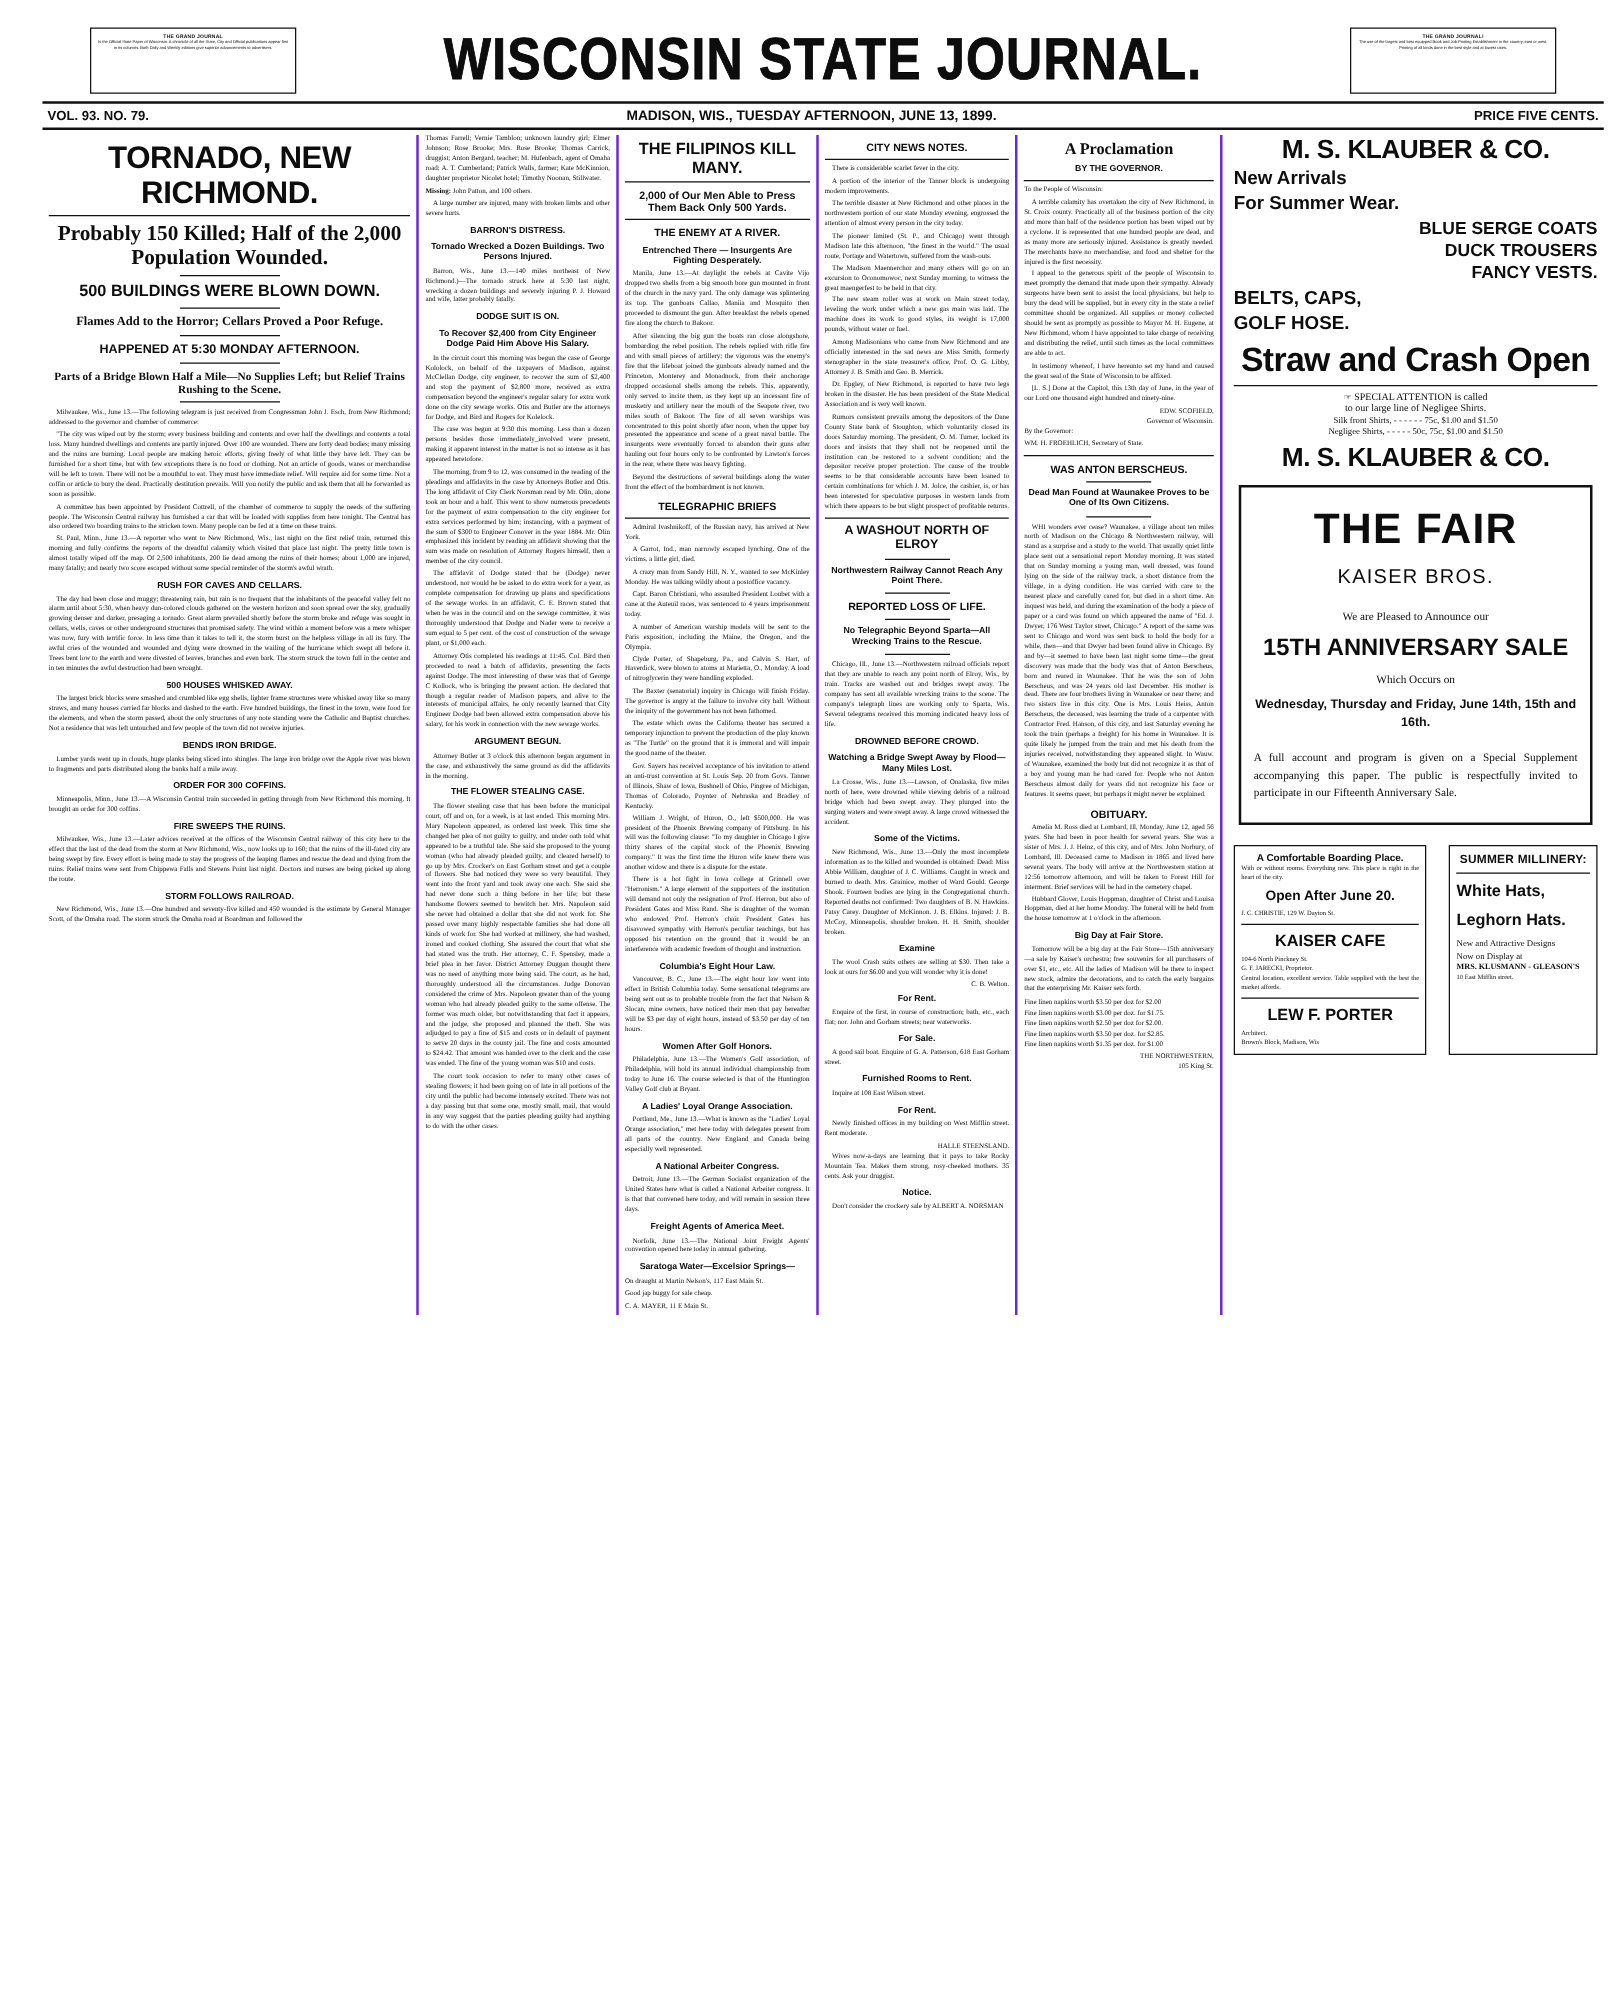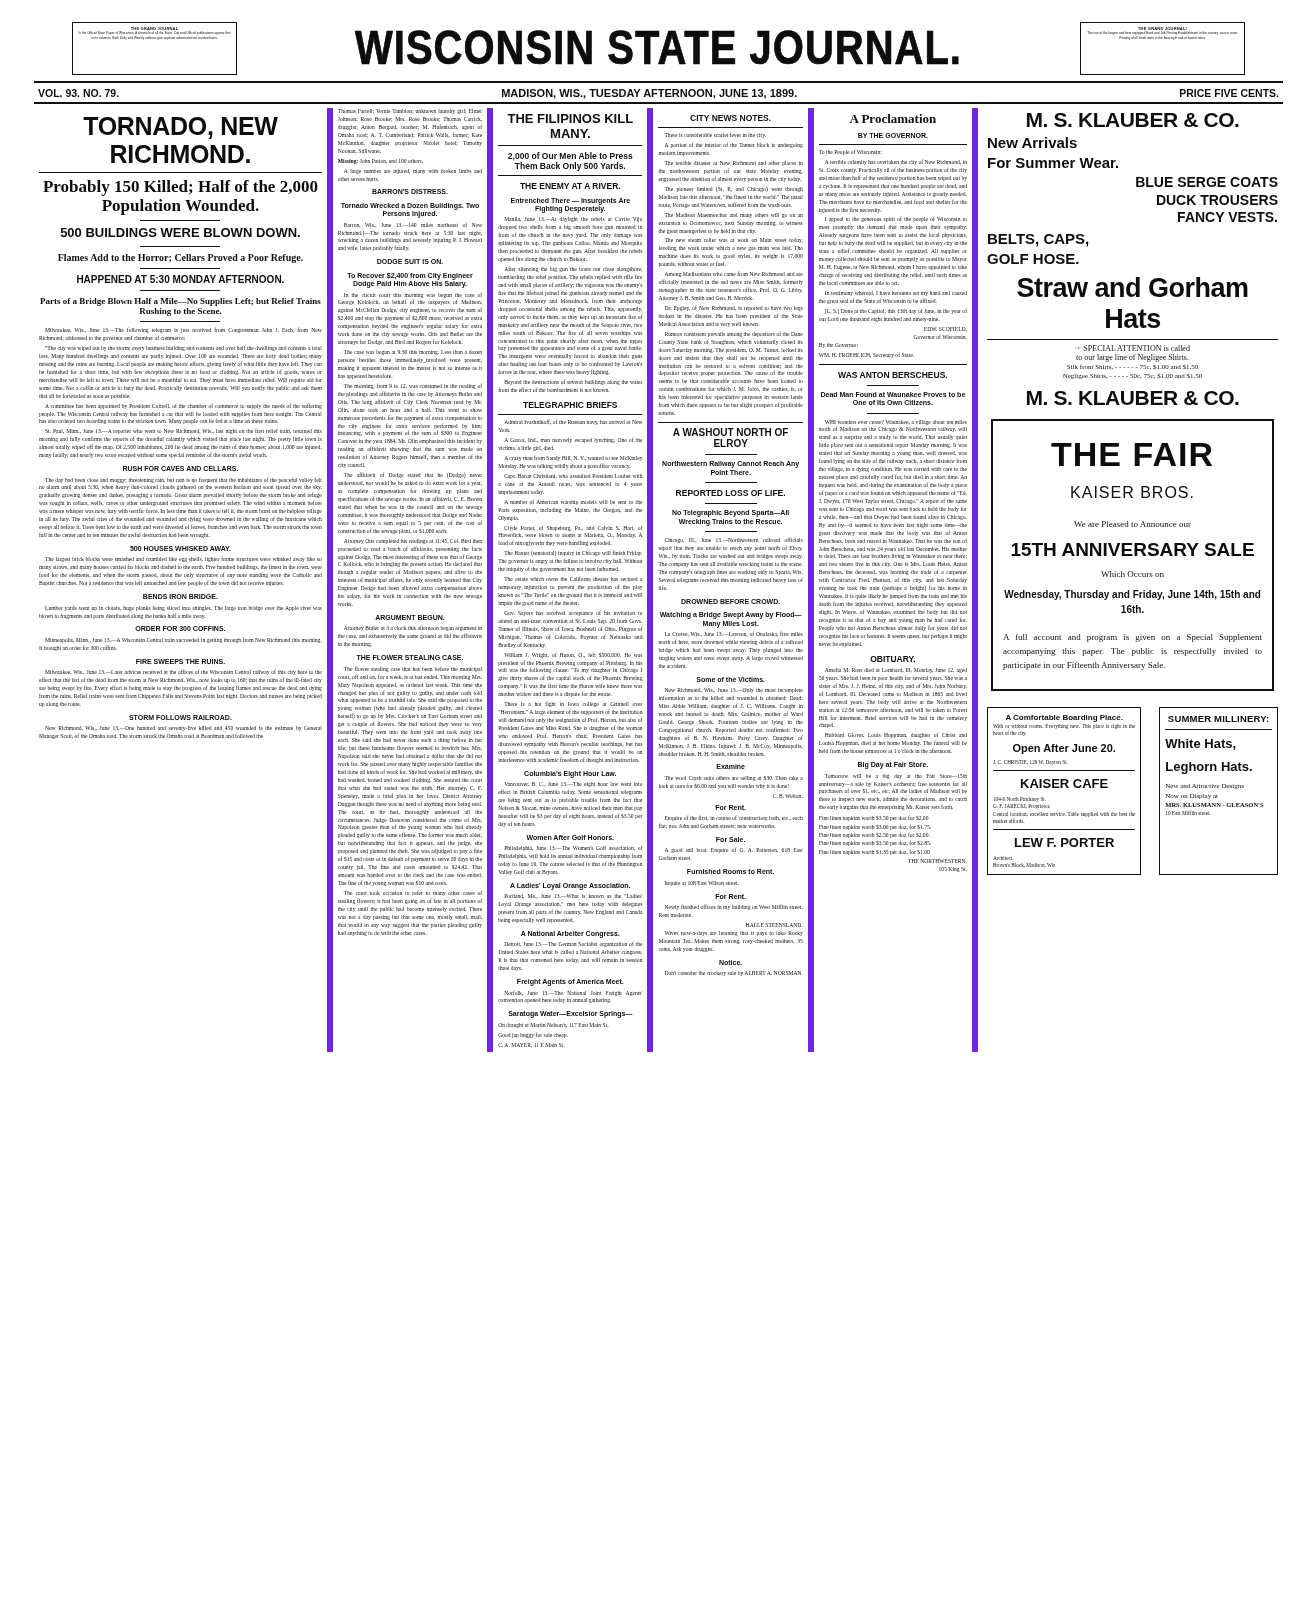--- a/index.html
+++ b/index.html
@@ -30,21 +30,21 @@
     display:flex; justify-content:space-between; align-items:baseline;
     padding:4px 26px 3px 26px; font-family:"Liberation Sans", sans-serif;
     font-weight:bold; font-size:10.5px;
   }
   .mast-info .center { font-size:11px; }
   .mast-rule2 { border-top:2px solid #111; margin:0 22px; }
 
   
   .cols { display:flex; padding:4px 22px 0 22px; }
   .col { padding:0 5px; }
-  .col + .col { border-left:6px solid #6d28d9; }
+  .col + .col { border-left:2px solid #6d28d9; }
   .c1 { width:290px; }
   .c2 { width:148px; }
   .c3 { width:148px; }
   .c4 { width:148px; }
   .c5 { width:152px; }
   .c6 { width:291px; padding-left:9px; }
 
   
   .hl {
     font-family:"Liberation Sans", sans-serif; font-weight:bold;
@@ -314,21 +314,21 @@
         <div class="ad-hd klauber">M. S. KLAUBER &amp; CO.</div>
         <div class="ad-line">New Arrivals</div>
         <div class="ad-line">For Summer Wear.</div>
         <div class="ad-right">
           <div>BLUE SERGE COATS</div>
           <div>DUCK TROUSERS</div>
           <div>FANCY VESTS.</div>
         </div>
         <div class="ad-line">BELTS, CAPS,</div>
         <div class="ad-line">GOLF HOSE.</div>
-        <div class="straw">Straw and Gorham Hats</div>
+        <div class="straw">Straw and Crash Open</div>
         <div class="rule"></div>
         <div class="ad-mid">
           <span class="hand">☞</span>
           <span>SPECIAL ATTENTION is called</span>
         </div>
         <div class="ad-mid">to our large line of Negligee Shirts.</div>
         <div class="dotline">Silk front Shirts,  -  -  -  -  -  -  75c, $1.00 and $1.50</div>
         <div class="dotline">Negligee Shirts,  -  -  -  -  -  50c, 75c, $1.00 and $1.50</div>
         <div class="ad-hd klauber" style="margin-top:6px">M. S. KLAUBER &amp; CO.</div>
       </div>

